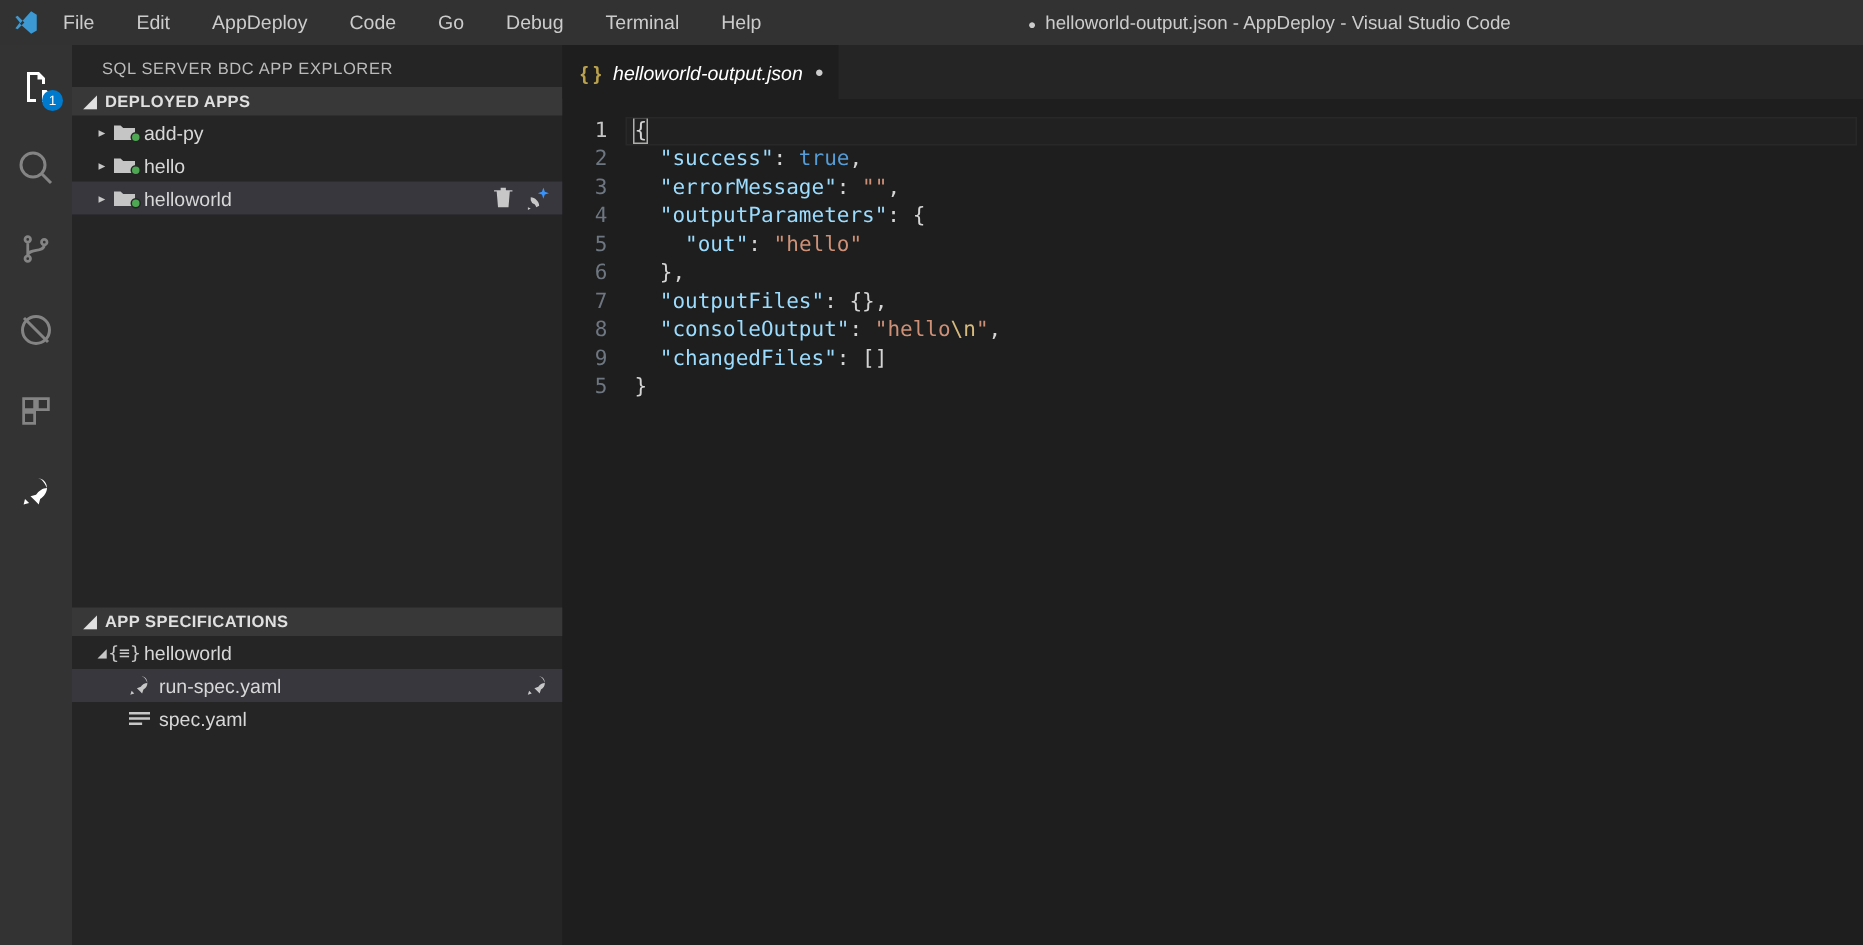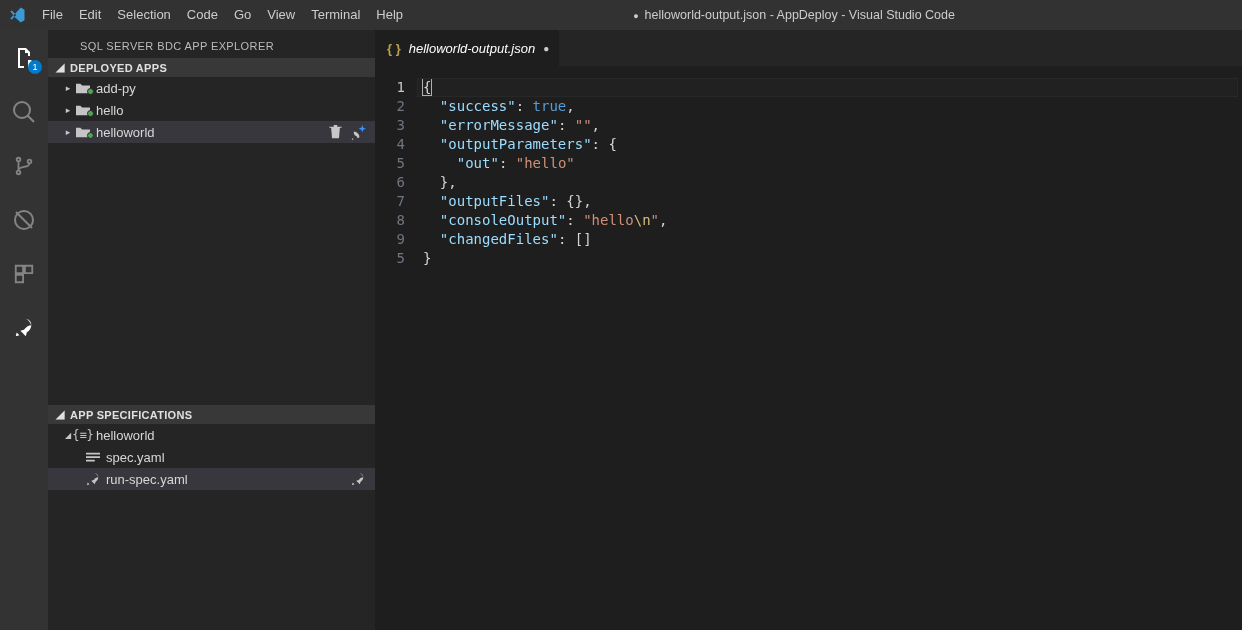--- a/index.html
+++ b/index.html
@@ -3,41 +3,41 @@
 <meta charset="utf-8">
 <style>
   * { margin:0; padding:0; box-sizing:border-box; }
   html,body { width:1242px; height:630px; background:#1e1e1e; color:#cccccc;
     font-family:"Segoe UI",Arial,sans-serif; font-size:13px; overflow:hidden; }
 
   
   .menubar { height:30px; background:#323233; display:flex; align-items:center; }
   .menubar .logo { width:34px; display:flex; justify-content:center; align-items:center;
     color:#007acc; font-weight:bold; font-size:18px; }
-  .menubar .menu-items { display:flex; gap:0;align-items:center; }
+  .menubar .menu-items { display:flex; gap:12px;align-items:center; }
   .menubar .menu-item { padding:0 8px; height:30px; line-height:30px; cursor:default; }
   .menubar .title-center { flex:1; text-align:center; font-size:12.5px; color:#cccccc;
     padding-right:65px; }
   .title-dot::before { content:"●"; color:#cccccc; font-size:9px; margin-right:6px; }
 
   .main { display:flex; height:600px; }
 
   
   .activitybar { width:48px; background:#333333; display:flex; flex-direction:column;
     align-items:center; padding-top:8px; gap:14px; }
   .activitybar .act-item { width:48px; height:40px; display:flex; justify-content:center;
     align-items:center; color:#848484; position:relative; }
   .activitybar .act-item.active { color:#ffffff; }
   .badge { position:absolute; bottom:4px; right:6px; background:#007acc; color:#fff;
     border-radius:8px; font-size:9px; min-width:14px; height:14px; line-height:14px;
     text-align:center; padding:0 3px; }
 
   
   .sidepanel { width:327px; background:#252526; display:flex; flex-direction:column; }
-  .panel-title { font-size:11px; color:#bbbbbb; padding:10px 16px 6px 32px;
+  .panel-title { font-size:11px; color:#bbbbbb; padding:10px 16px 6px 20px;
     letter-spacing:0.4px; }
   .section-head { background:#383838; color:#e0e0e0; font-size:11px; font-weight:700;
     letter-spacing:0.3px; padding:3px 6px 3px 8px; display:flex; align-items:center; }
   .section-head .twisty { width:14px; display:inline-block; }
   .section-body { flex:0 0 auto; }
 
   .tree-row { display:flex; align-items:center; height:22px; font-size:13px;
     color:#d7d7d7; padding-right:8px; }
   .tree-row.selected { background:#37373d; }
   .tree-row .indent { display:inline-block; }
@@ -85,24 +85,24 @@
 
 <div class="menubar">
   <div class="logo">
     <svg width="18" height="18" viewBox="0 0 24 24">
         <path fill="#3c99d4" d="M17 2l5 3v14l-5 3-10-9 10-11zM3 7l4 5-4 5 2 1 6-6-6-6-2 1z"></path>
       </svg>
   </div>
   <div class="menu-items">
     <div class="menu-item">File</div>
     <div class="menu-item">Edit</div>
-    <div class="menu-item">Selection</div>
+    <div class="menu-item">AppDeploy</div>
     <div class="menu-item">Code</div>
     <div class="menu-item">Go</div>
-    <div class="menu-item">View</div>
+    <div class="menu-item">Debug</div>
     <div class="menu-item">Terminal</div>
     <div class="menu-item">Help</div>
   </div>
   <div class="title-center">
     <span class="title-dot"></span><span>helloworld-output.json - AppDeploy - Visual Studio Code</span>
   </div>
 </div>
 
 <div class="main">
 
@@ -204,45 +204,45 @@
       <span class="twisty">◢</span>
       <span>APP SPECIFICATIONS</span>
     </div>
     <div class="section-body" style="padding-bottom:140px">
       <div class="tree-row">
         <span class="indent" style="width:14px"></span>
         <span class="twisty" style="font-size:8px">◢</span>
         <span class="icon" style="font-family:monospace;color:#c7c7c7">{≡}</span>
         <span class="label">helloworld</span>
       </div>
-      <div class="tree-row">
-        <span class="indent" style="width:36px"></span>
-        <span class="icon">
-          <svg width="14" height="12" viewBox="0 0 16 12">
-              <path fill="#c7c7c7" d="M0 1h16v2H0zM0 5h16v2H0zM0 9h10v2H0z"></path>
-            </svg>
-        </span>
-        <span class="label">spec.yaml</span>
-      </div>
       <div class="tree-row selected">
         <span class="indent" style="width:36px"></span>
         <span class="icon">
           <svg width="14" height="14" viewBox="0 0 16 16">
               <path fill="#c7c7c7" d="M9 1c3 0 5 2 5 5 0 2-1 4-3 5l-1 3-2-2-2-2 3-1c1-2 3-3 5-3-1-3-3-5-5-5zM2 12l2 2-3 1 1-3z"></path>
             </svg>
         </span>
         <span class="label">run-spec.yaml</span>
         <span class="row-spacer"></span>
         <span class="row-actions">
           <span class="ico">
             <svg width="14" height="14" viewBox="0 0 16 16">
                 <path fill="#c7c7c7" d="M9 1c3 0 5 2 5 5 0 2-1 4-3 5l-1 3-2-2-2-2 3-1c1-2 3-3 5-3-1-3-3-5-5-5zM2 12l2 2-3 1 1-3z"></path>
               </svg>
           </span>
         </span>
+      </div>
+      <div class="tree-row">
+        <span class="indent" style="width:36px"></span>
+        <span class="icon">
+          <svg width="14" height="12" viewBox="0 0 16 12">
+              <path fill="#c7c7c7" d="M0 1h16v2H0zM0 5h16v2H0zM0 9h10v2H0z"></path>
+            </svg>
+        </span>
+        <span class="label">spec.yaml</span>
       </div>
     </div>
   </div>
 
   <div class="editorgroup">
     <div class="tabs">
       <div class="tab">
         <span class="brace-icon">{ }</span>
         <span>helloworld-output.json</span>
         <span class="mod-dot">●</span>

